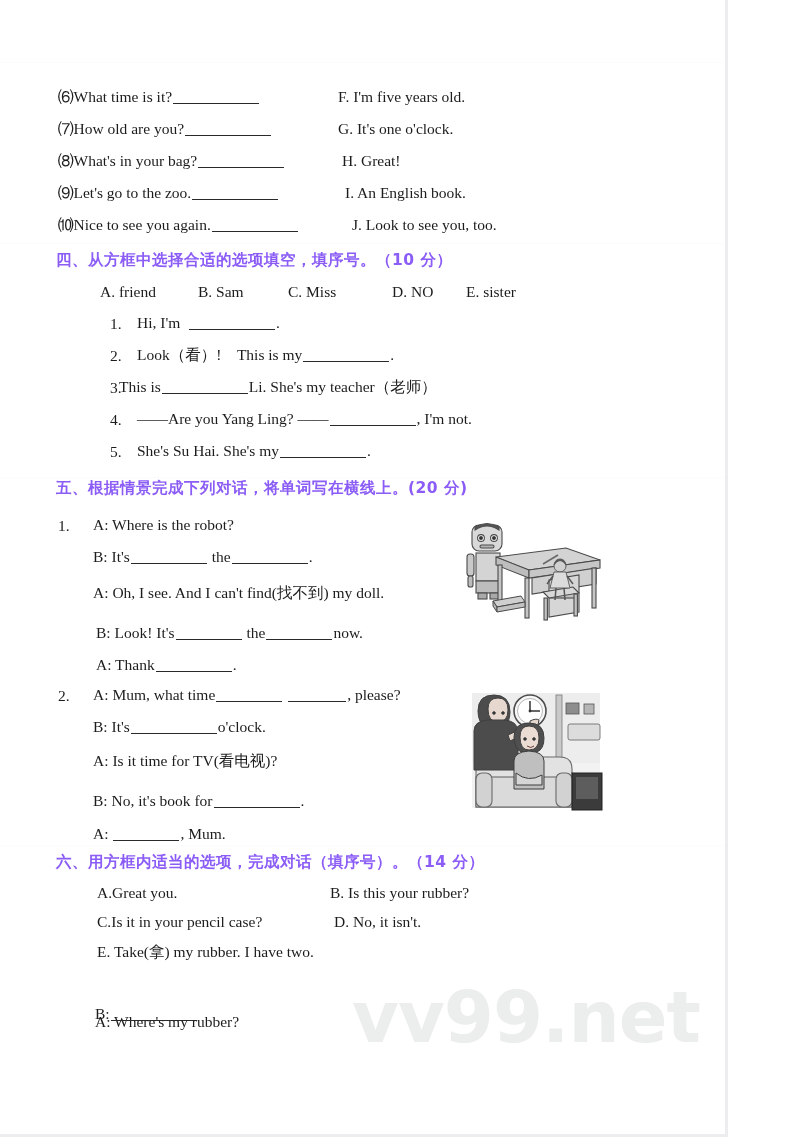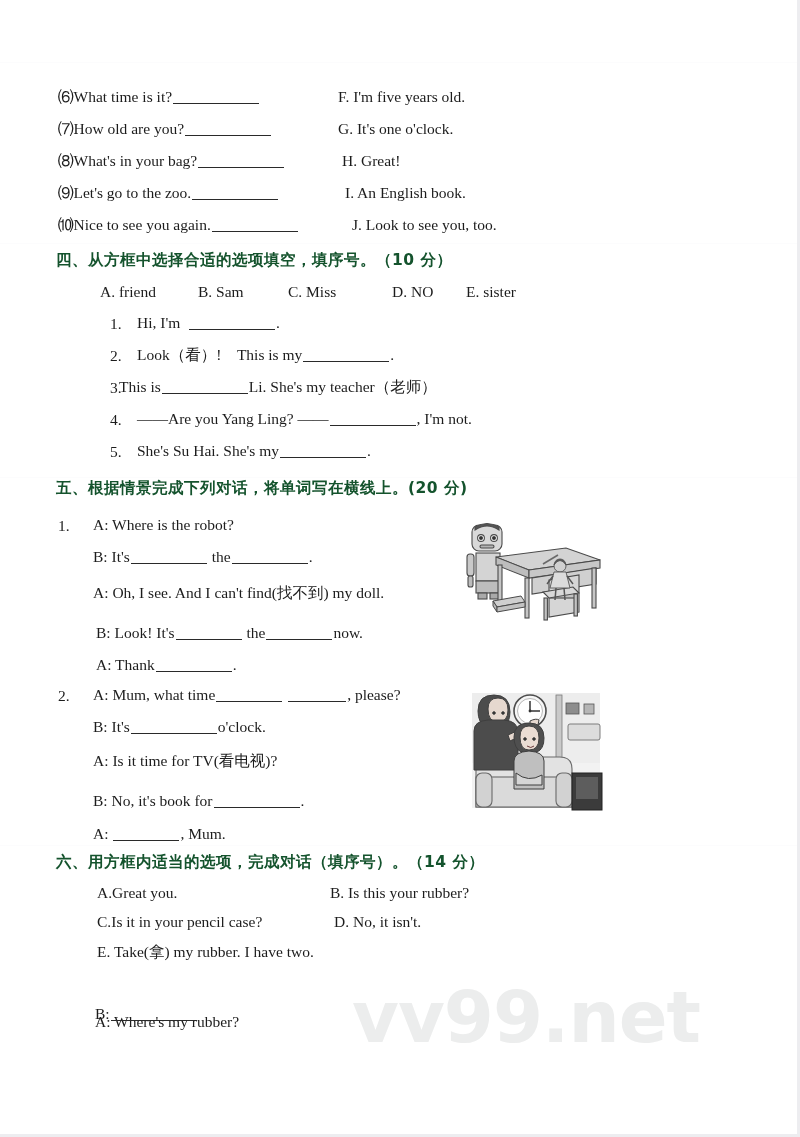--- a/index.html
+++ b/index.html
@@ -11,21 +11,21 @@
     width: 800px;
     height: 1137px;
     position: relative;
     overflow: hidden;
     font-family: "Liberation Serif", "DejaVu Serif", serif;
     color: #1c1c1c;
   }
   .page {
     position: absolute;
     left: 0; top: 0;
-    width: 800px;
+    width: 728px;
     height: 1137px;
     background: #ffffff;
     border-right: 3px solid #ededf0;
     border-bottom: 3px solid #ededf0;
     box-sizing: border-box;
     overflow: hidden;
   }
   
   .scanband {
     position: absolute;
@@ -69,21 +69,21 @@
   .u-xl { width: 86px; }
 
   .heading {
     position: absolute;
     left: 56px;
     font-family: "DejaVu Sans", "Liberation Sans", sans-serif;
     font-weight: bold;
     font-size: 15.5px;
     white-space: nowrap;
     letter-spacing: .5px;
-    color: #14532d;
+    color: #8b5cf6;
   }
 
   .opt-line {
     position: absolute;
     white-space: nowrap;
     font-size: 15.5px;
   }
   .num {
     position: absolute;
     font-size: 15.5px;

